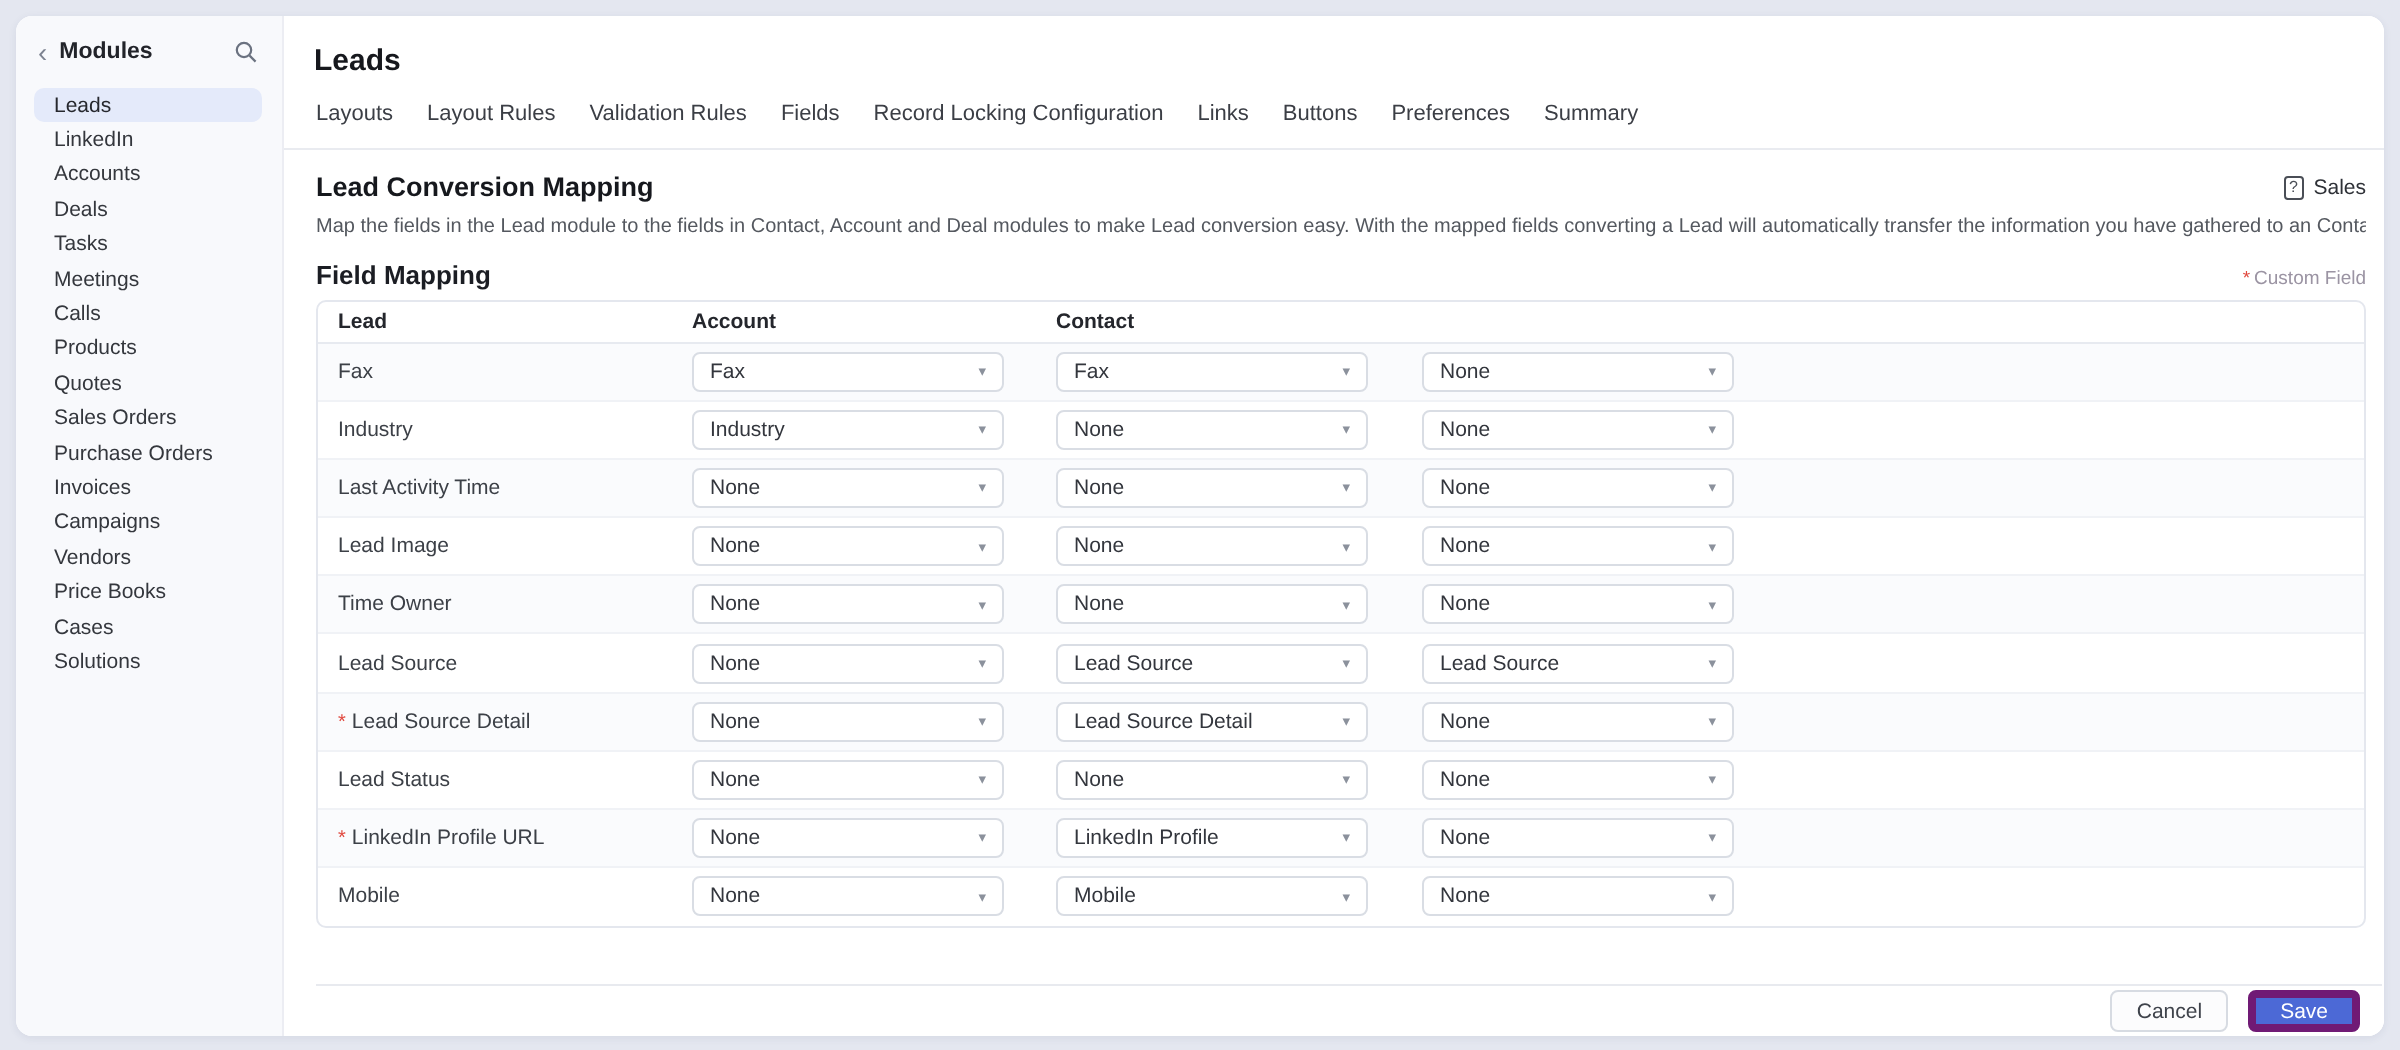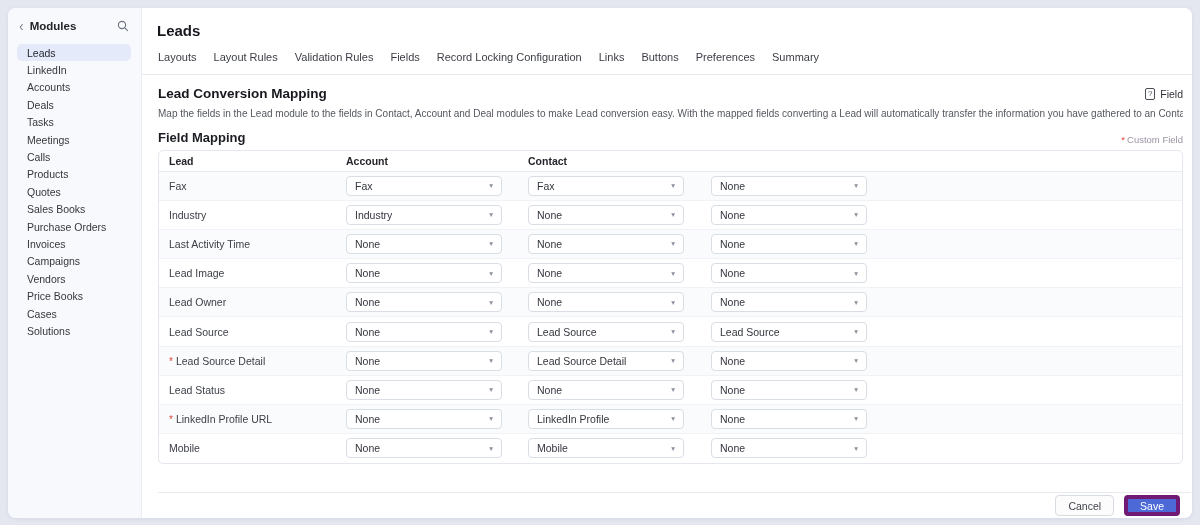--- a/index.html
+++ b/index.html
@@ -124,21 +124,21 @@
         <div class="sidebar-item">
     <span>Calls</span>
   </div>
         <div class="sidebar-item">
     <span>Products</span>
   </div>
         <div class="sidebar-item">
     <span>Quotes</span>
   </div>
         <div class="sidebar-item">
-    <span>Sales Books</span>
+    <span>Sales Orders</span>
   </div>
         <div class="sidebar-item">
     <span>Purchase Orders</span>
   </div>
         <div class="sidebar-item">
     <span>Invoices</span>
   </div>
         <div class="sidebar-item">
     <span>Campaigns</span>
   </div>
@@ -169,21 +169,21 @@
         <div class="tab">Links</div>
         <div class="tab">Buttons</div>
         <div class="tab">Preferences</div>
         <div class="tab">Summary</div>
       </div>
 
     <div class="section-head">
       <div class="section-title">Lead Conversion Mapping</div>
       <div class="help">
         <span class="help-icon">?</span>
-        <span>Field</span>
+        <span>Sales</span>
       </div>
     </div>
 
     <div class="desc">Map the fields in the Lead module to the fields in Contact, Account and Deal modules to make Lead conversion easy. With the mapped fields converting a Lead will automatically transfer the information you have gathered to an Contact, Account and Deal.</div>
 
     <div class="mapping-head">
       <div class="field-mapping-label">Field Mapping</div>
       <div class="custom-note">
         <span class="ast">*</span><span>Custom Field</span>
       </div>
@@ -283,21 +283,21 @@
     </div>
     <div>
       <div class="dd">
         <span>None</span>
         <span class="caret">▾</span>
       </div>
     </div>
   </div>
           <div class="trow">
     <div class="lead-cell">
-      <span>Lead Owner</span>
+      <span>Time Owner</span>
     </div>
     <div>
       <div class="dd">
         <span>None</span>
         <span class="caret">▾</span>
       </div>
     </div>
     <div>
       <div class="dd">
         <span>None</span>

